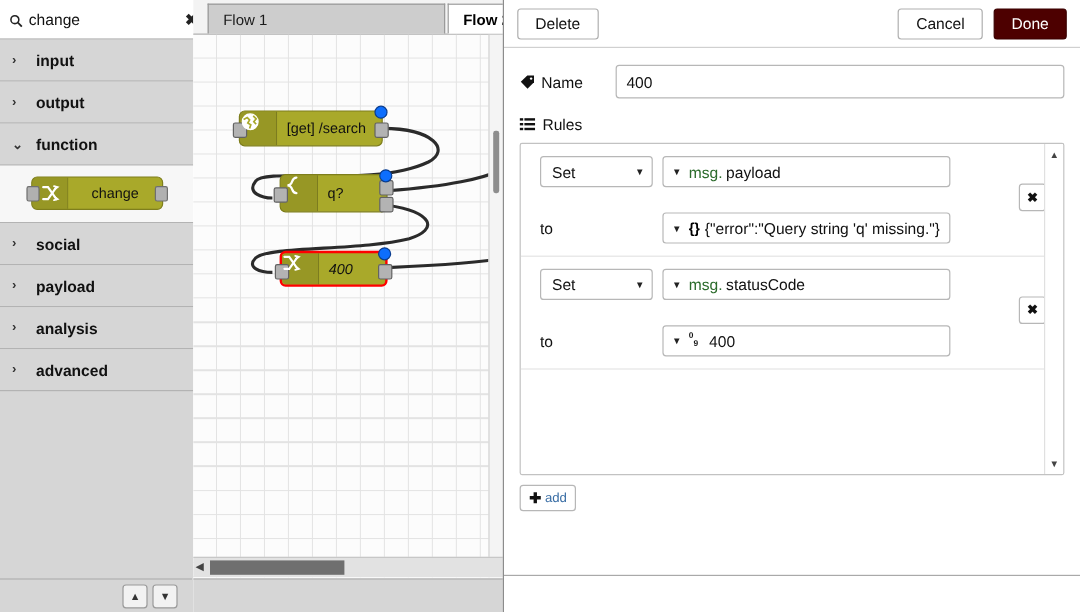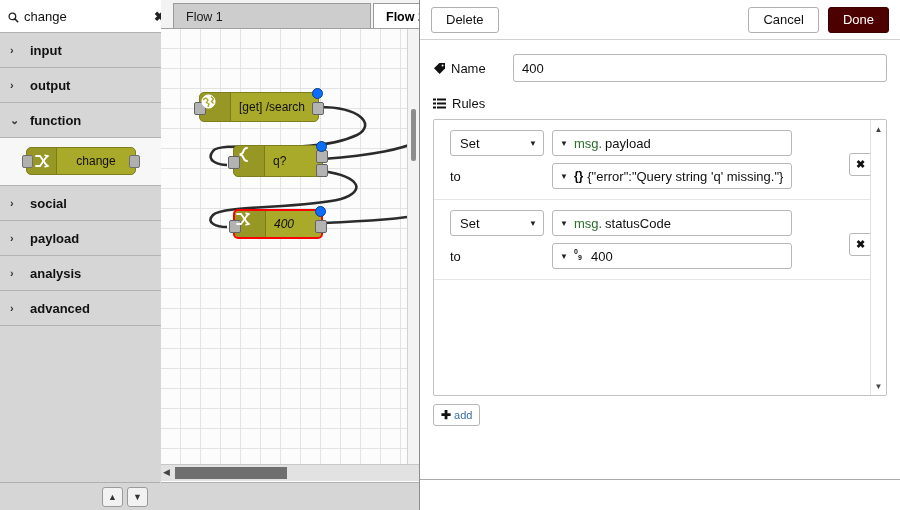--- a/index.html
+++ b/index.html
@@ -362,21 +362,21 @@
     position: relative;
     display: flex;
     align-items: flex-start;
     padding: 10px 8px 10px 16px;
     border-bottom: 1px solid #e4e4e4;
     box-sizing: border-box;
   }
   .rule-main { flex: 1 1 auto; }
   .rule-line {
     display: flex; align-items: center;
-    margin-bottom: 7px;
+    margin-bottom: 21px;
   }
   .rule-line:last-child { margin-bottom: 0; }
   .sel-set {
     width: 94px; height: 26px;
     border: 1px solid #b7b7b7;
     border-radius: 3px;
     background: #fff;
     display: flex; align-items: center;
     padding: 0 6px 0 9px;
     box-sizing: border-box;

